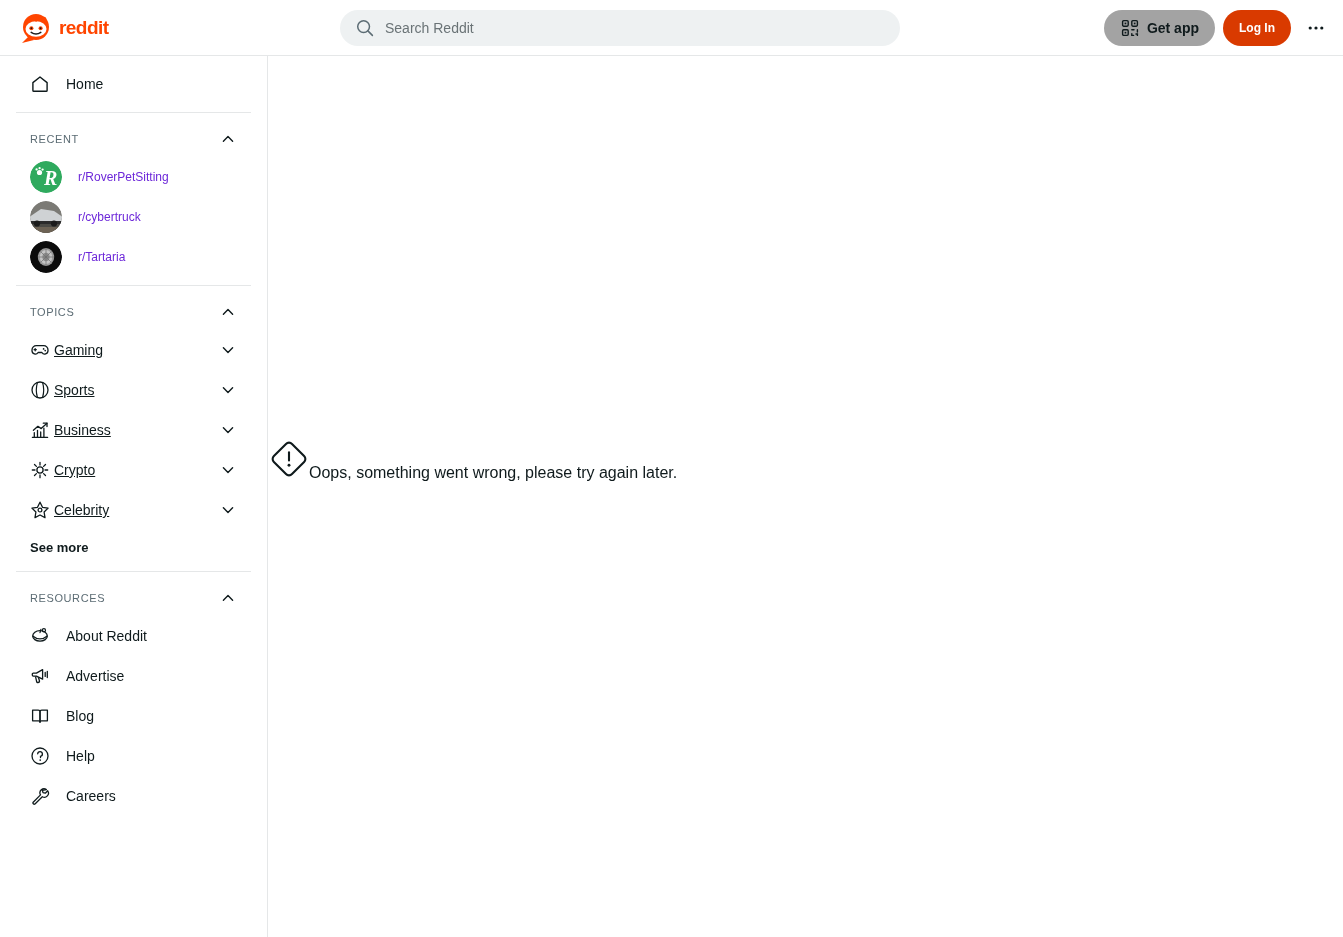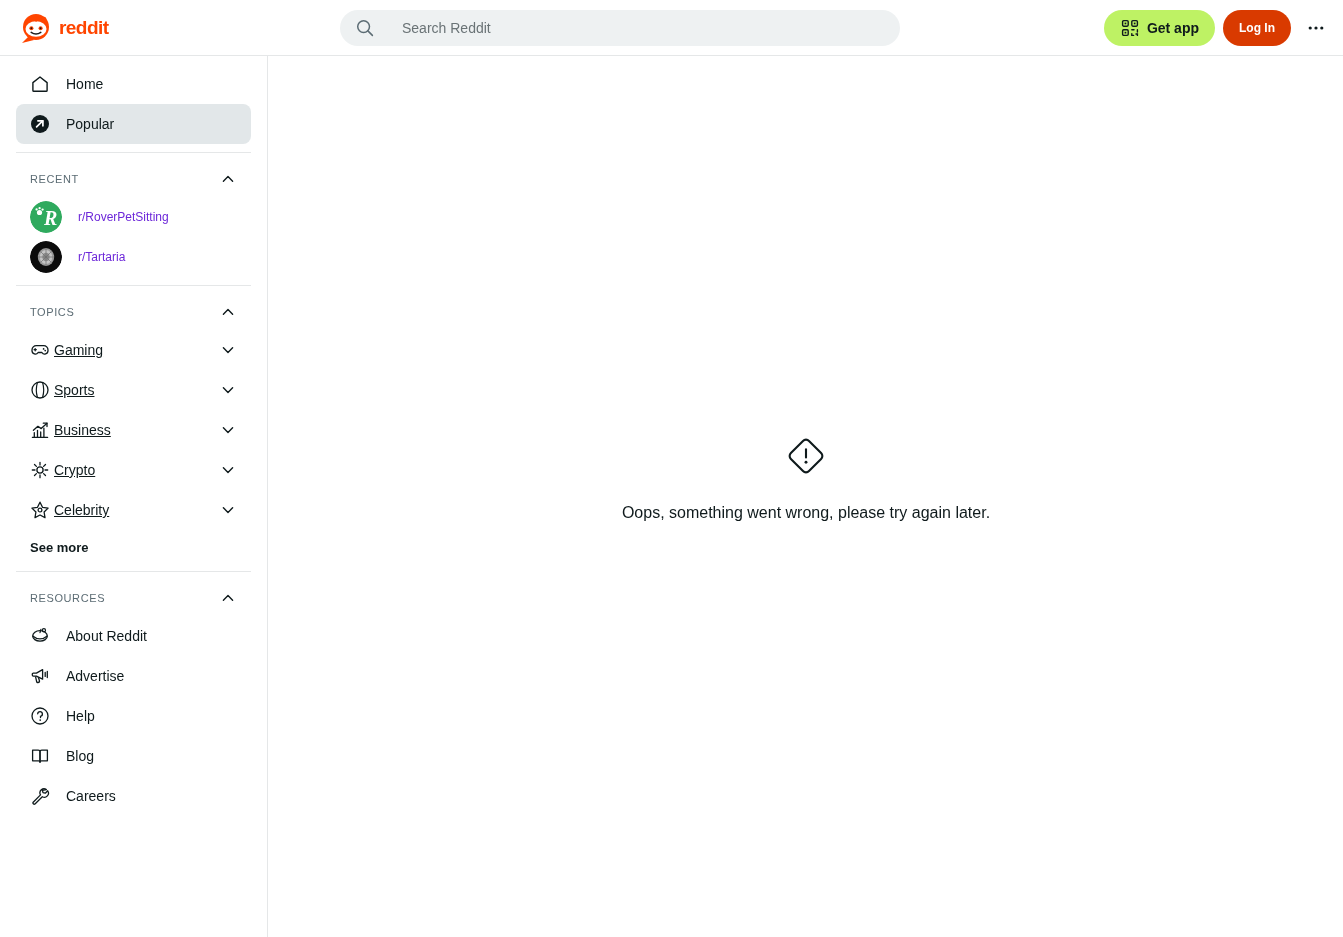--- a/index.html
+++ b/index.html
@@ -37,32 +37,32 @@
     background: #eef1f2;
     border-radius: 9999px;
     border: 1px solid transparent;
     display: flex; align-items: center;
     padding: 0 14px;
   }
   .search-icon { width: 20px; height: 20px; flex: 0 0 20px; margin-right: 10px; }
   .search-input {
     flex: 1; border: none; outline: none; background: transparent;
     font-family: "Liberation Sans", sans-serif;
-    font-size: 14px; color: #0f1a1c; margin-left: 17px;
+    font-size: 14px; color: #0f1a1c;
   }
   .search-input::placeholder { color: #6a7376; }
 
   .header-right {
     position: absolute; right: 10px; top: 0; height: 56px;
     display: flex; align-items: center; gap: 8px;
   }
   .getapp-btn {
     display: flex; align-items: center; gap: 7px;
     height: 36px; padding: 0 16px;
-    background: #bef264; border: none; border-radius: 9999px;
+    background: #a3a3a3; border: none; border-radius: 9999px;
     font-family: "Liberation Sans", sans-serif;
     font-size: 14px; font-weight: bold; color: #0f1a1c;
     cursor: pointer;
   }
   .qr-icon { width: 20px; height: 20px; flex: 0 0 20px; }
   .login-btn {
     height: 36px; padding: 0 16px;
     background: #d93a00; border: none; border-radius: 9999px;
     font-family: "Liberation Sans", sans-serif;
     font-size: 12px; font-weight: bold; color: #ffffff;
@@ -142,21 +142,21 @@
   }
 
   
   .main {
     position: absolute; top: 56px; left: 269px;
     width: 1074px; height: 881px;
     background: #ffffff;
   }
   .error-block {
     position: absolute; left: 0; right: 0; top: 380px;
-    display: flex; flex-direction: column; align-items: center;
+    display: flex; flex-direction: row; align-items: center;
   }
   .error-icon { width: 40px; height: 40px; display: block; }
   .error-text {
     margin-top: 28px;
     font-size: 16px; color: #0f1a1c; text-align: center;
   }
 </style>
 </head>
 <body>
 
@@ -221,28 +221,20 @@
 
   <nav class="sidebar">
 
     <div class="nav-row">
       <svg class="ico" viewBox="0 0 20 20">
         <path d="M2.9 8.6 L10 3 L17.1 8.6 V16.4 a0.9 0.9 0 0 1 -0.9 0.9 H3.8 a0.9 0.9 0 0 1 -0.9 -0.9 Z" stroke="#0f1a1c" stroke-width="1.4" fill="none" stroke-linejoin="round"></path>
       </svg>
       <span class="label">Home</span>
     </div>
 
-    <div class="nav-row active">
-      <svg class="ico" viewBox="0 0 20 20">
-        <circle cx="10" cy="10" r="9" fill="#0f1a1c"></circle>
-        <path d="M6.6 12.9 L12.7 6.8" stroke="#ffffff" stroke-width="1.7" stroke-linecap="round"></path>
-        <path d="M7.9 6.8 H12.9 V11.8" stroke="#ffffff" stroke-width="1.7" fill="none" stroke-linecap="round" stroke-linejoin="round"></path>
-      </svg>
-      <span class="label">Popular</span>
-    </div>
 
     <div class="divider"></div>
 
     <div class="section-head">
       <span class="section-title">RECENT</span>
       <svg class="chev" viewBox="0 0 18 18">
         <path d="M4.4 11.2 L9 6.6 L13.6 11.2" stroke="#0f1a1c" stroke-width="1.4" fill="none" stroke-linecap="round" stroke-linejoin="round"></path>
       </svg>
     </div>
 
@@ -251,20 +243,39 @@
         <circle cx="16" cy="16" r="16" fill="#2faa5e"></circle>
         <text x="14" y="24" font-family="Liberation Serif, serif" font-size="20" font-style="italic" font-weight="bold" fill="#ffffff">R</text>
         <circle cx="9.5" cy="11.5" r="2.6" fill="#ffffff"></circle>
         <circle cx="6.6" cy="8.4" r="1.15" fill="#ffffff"></circle>
         <circle cx="9.6" cy="7.2" r="1.15" fill="#ffffff"></circle>
         <circle cx="12.6" cy="8.6" r="1.15" fill="#ffffff"></circle>
       </svg>
       <span class="label">r/RoverPetSitting</span>
     </div>
 
+    <div class="sub-row">
+      <svg class="avatar" viewBox="0 0 32 32">
+        <defs>
+            <clipPath id="cl1">
+              <circle cx="16" cy="16" r="16"></circle>
+            </clipPath>
+          </defs>
+        <g clip-path="url(#cl1)">
+          <rect width="32" height="32" fill="#7b7a75"></rect>
+          <rect y="20" width="32" height="12" fill="#4b4a45"></rect>
+          <path d="M-2 17 L11 8 L24 10 L34 17 L34 22 L-2 22 Z" fill="#cfd2d4"></path>
+          <path d="M-2 20 L34 20 L34 23 L-2 23 Z" fill="#2b2b2b"></path>
+          <circle cx="7" cy="22.5" r="3.1" fill="#1b1b1b"></circle>
+          <circle cx="24" cy="22.5" r="3.1" fill="#1b1b1b"></circle>
+          <rect y="26" width="32" height="6" fill="#6d6355"></rect>
+        </g>
+      </svg>
+      <span class="label">r/cybertruck</span>
+    </div>
 
     <div class="sub-row">
       <svg class="avatar" viewBox="0 0 32 32">
         <circle cx="16" cy="16" r="16" fill="#0b0b0b"></circle>
         <ellipse cx="16" cy="16" rx="8.2" ry="9" fill="#9a9a9a"></ellipse>
         <ellipse cx="16" cy="16" rx="6.2" ry="7" fill="#c4c4c4"></ellipse>
         <ellipse cx="16" cy="16" rx="3.6" ry="4.2" fill="#8e8e8e"></ellipse>
         <path d="M16 7.2 V24.8 M8.2 16 H23.8 M10.4 10.4 L21.6 21.6 M21.6 10.4 L10.4 21.6" stroke="#6f6f6f" stroke-width="0.7"></path>
       </svg>
       <span class="label">r/Tartaria</span>
@@ -366,33 +377,33 @@
       <svg class="ico" viewBox="0 0 20 20">
         <path d="M2.3 8.1 a1 1 0 0 1 1 -1 h3.1 L12.6 3.6 v9.6 L6.4 10.1 H3.3 a1 1 0 0 1 -1 -1 Z" stroke="#0f1a1c" stroke-width="1.3" fill="none" stroke-linejoin="round"></path>
         <path d="M5.5 10.4 L6.7 15.8 a1 1 0 0 0 1.2 0.7 l0.9 -0.25 a1 1 0 0 0 0.7 -1.2 L8.4 11.2" stroke="#0f1a1c" stroke-width="1.3" fill="none" stroke-linejoin="round"></path>
         <path d="M15.2 6.5 v3.9 M17.3 5.3 v6.3" stroke="#0f1a1c" stroke-width="1.3" stroke-linecap="round"></path>
       </svg>
       <span class="label">Advertise</span>
     </div>
 
     <div class="nav-row">
       <svg class="ico" viewBox="0 0 20 20">
+        <path d="M2.6 4.2 h5.6 a1.8 1.8 0 0 1 1.8 1.8 v10.2 a1.4 1.4 0 0 0 -1.4 -1.4 H2.6 Z" stroke="#0f1a1c" stroke-width="1.3" fill="none" stroke-linejoin="round"></path>
+        <path d="M17.4 4.2 h-5.6 a1.8 1.8 0 0 0 -1.8 1.8 v10.2 a1.4 1.4 0 0 1 1.4 -1.4 h6 Z" stroke="#0f1a1c" stroke-width="1.3" fill="none" stroke-linejoin="round"></path>
+      </svg>
+      <span class="label">Blog</span>
+    </div>
+
+    <div class="nav-row">
+      <svg class="ico" viewBox="0 0 20 20">
         <circle cx="10" cy="10" r="8" stroke="#0f1a1c" stroke-width="1.3" fill="none"></circle>
         <path d="M7.7 7.8 a2.35 2.35 0 1 1 2.8 2.5 v1.3" stroke="#0f1a1c" stroke-width="1.3" fill="none" stroke-linecap="round"></path>
         <circle cx="10.2" cy="14.1" r="0.85" fill="#0f1a1c"></circle>
       </svg>
       <span class="label">Help</span>
-    </div>
-
-    <div class="nav-row">
-      <svg class="ico" viewBox="0 0 20 20">
-        <path d="M2.6 4.2 h5.6 a1.8 1.8 0 0 1 1.8 1.8 v10.2 a1.4 1.4 0 0 0 -1.4 -1.4 H2.6 Z" stroke="#0f1a1c" stroke-width="1.3" fill="none" stroke-linejoin="round"></path>
-        <path d="M17.4 4.2 h-5.6 a1.8 1.8 0 0 0 -1.8 1.8 v10.2 a1.4 1.4 0 0 1 1.4 -1.4 h6 Z" stroke="#0f1a1c" stroke-width="1.3" fill="none" stroke-linejoin="round"></path>
-      </svg>
-      <span class="label">Blog</span>
     </div>
 
     <div class="nav-row">
       <svg class="ico" viewBox="0 0 20 20">
         <path d="M16.4 3.5 a4.1 4.1 0 0 0 -5.9 5.4 L3.2 16.2 a1.3 1.3 0 0 0 1.8 1.8 l7.3 -7.3
                  a4.1 4.1 0 0 0 5.4 -5.9 l-2.4 2.4 -2.3 -0.6 -0.6 -2.3 Z" stroke="#0f1a1c" stroke-width="1.3" fill="none" stroke-linejoin="round"></path>
       </svg>
       <span class="label">Careers</span>
     </div>
 

